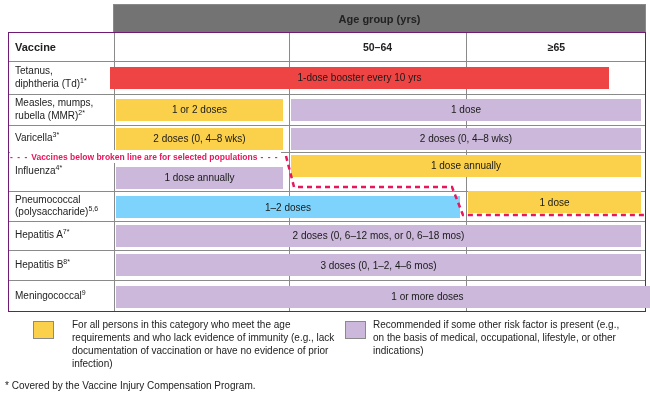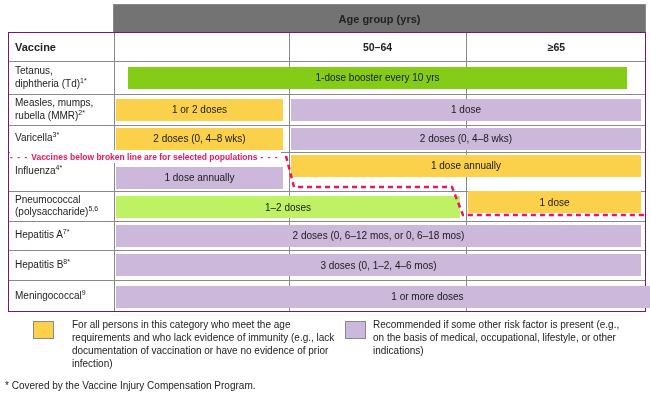--- a/index.html
+++ b/index.html
@@ -70,21 +70,21 @@
       <div class="hline" style="top: 92px;"></div>
       <div class="hline" style="top: 119px;"></div>
       <div class="hline" style="top: 158px;"></div>
       <div class="hline" style="top: 188px;"></div>
       <div class="hline" style="top: 217px;"></div>
       <div class="hline" style="top: 247px;"></div>
       <div class="table-row" style="top: 28px; height: 33px;">
         <div class="row-label">
           <div><span>Tetanus,</span><br><span>diphtheria (Td)</span><sup>1*</sup></div>
         </div>
-        <div class="dose-bar" style="left: 119px; width: 499px; top: 5.5px; background: #84cc16;">1-dose booster every 10 yrs</div>
+        <div class="dose-bar" style="left: 101px; width: 499px; top: 5.5px; background: #ef4444;">1-dose booster every 10 yrs</div>
       </div>
       <div class="table-row" style="top: 61px; height: 31px;">
         <div class="row-label">
           <div><span>Measles, mumps,</span><br><span>rubella (MMR)</span><sup>2*</sup></div>
         </div>
         <div class="dose-bar" style="left: 107px; width: 167px; top: 4.5px; background: rgb(251, 208, 74);">1 or 2 doses</div>
         <div class="dose-bar" style="left: 282px; width: 350px; top: 4.5px; background: rgb(203, 184, 218);">1 dose</div>
       </div>
       <div class="table-row" style="top: 92px; height: 27px;">
         <div class="row-label">
@@ -97,21 +97,21 @@
         <div class="row-label">
           <div><span>Influenza</span><sup>4*</sup></div>
         </div>
         <div class="dose-bar" style="left: 107px; width: 167px; top: 14.5px; background: rgb(203, 184, 218);">1 dose annually</div>
         <div class="dose-bar" style="left: 282px; width: 350px; top: 2.5px; background: rgb(251, 208, 74);">1 dose annually</div>
       </div>
       <div class="table-row" style="top: 158px; height: 30px;">
         <div class="row-label">
           <div><span>Pneumococcal</span><br><span>(polysaccharide)</span><sup>5,6</sup></div>
         </div>
-        <div class="dose-bar" style="left: 107px; width: 344px; top: 5px; background: #bef264;">1–2 doses</div>
+        <div class="dose-bar" style="left: 107px; width: 344px; top: 5px; background: #7dd3fc;">1–2 doses</div>
         <div class="dose-bar" style="left: 459px; width: 173px; top: 0px; background: rgb(251, 208, 74);">1 dose</div>
       </div>
       <div class="table-row" style="top: 188px; height: 29px;">
         <div class="row-label">
           <div><span>Hepatitis A</span><sup>7*</sup></div>
         </div>
         <div class="dose-bar" style="left: 107px; width: 525px; top: 3.5px; background: rgb(203, 184, 218);">2 doses (0, 6–12 mos, or 0, 6–18 mos)</div>
       </div>
       <div class="table-row" style="top: 217px; height: 30px;">
         <div class="row-label">

